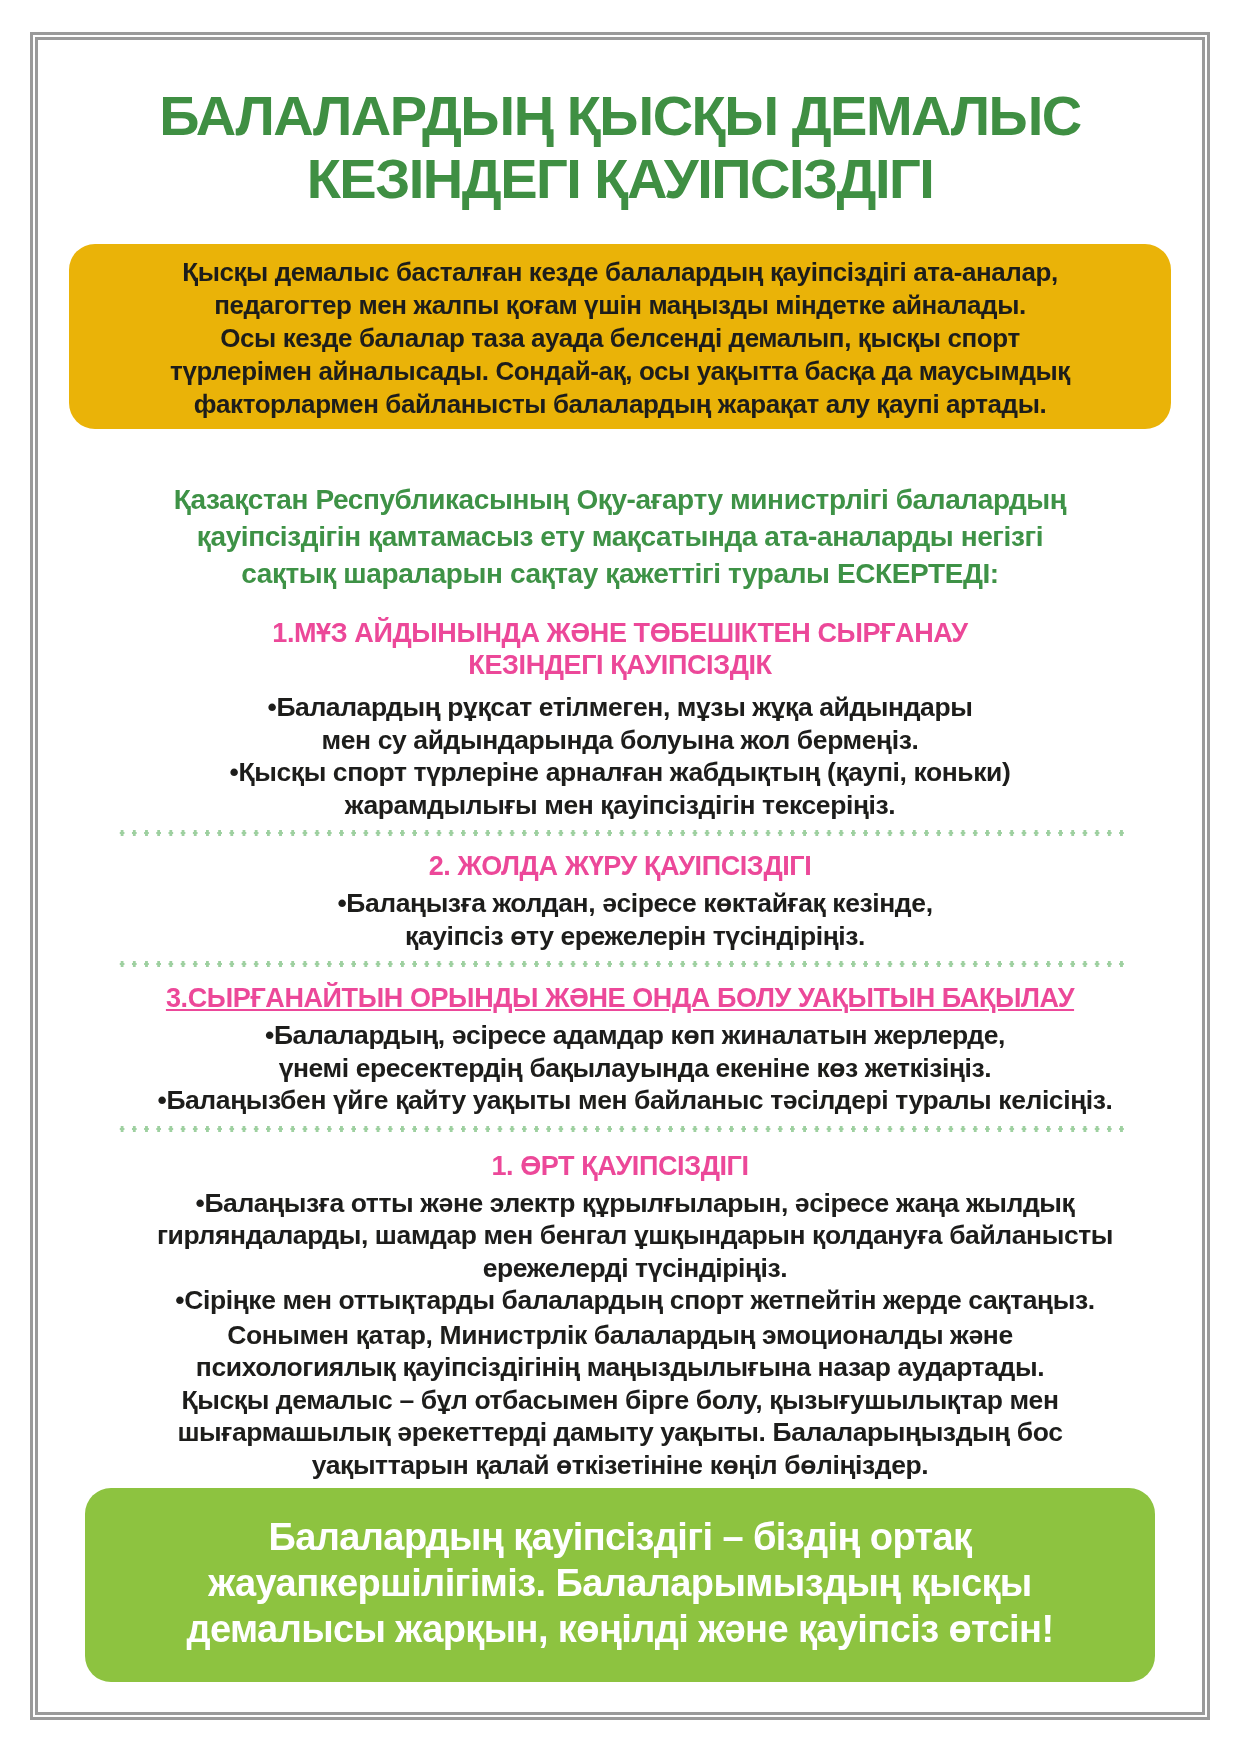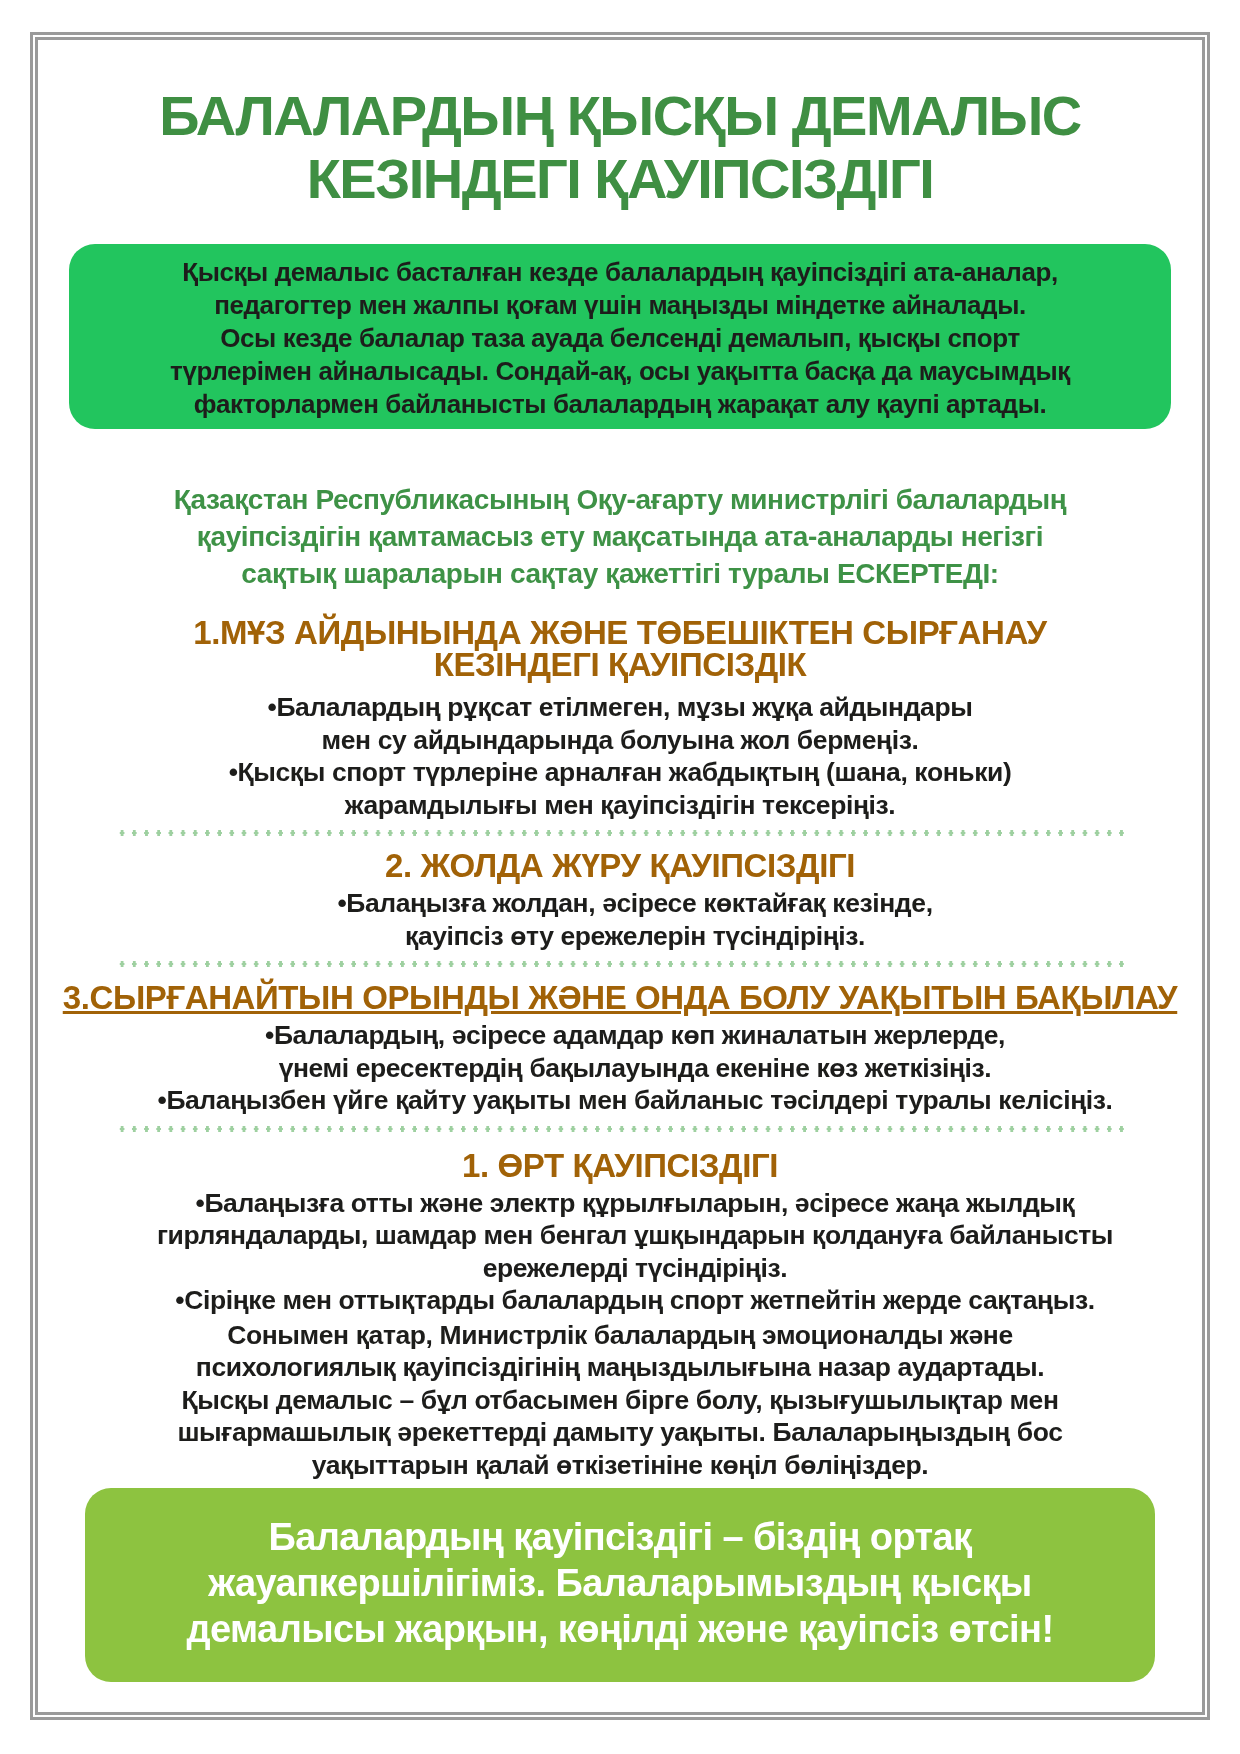--- a/index.html
+++ b/index.html
@@ -35,40 +35,40 @@
     font-size: 56px;
     line-height: 63px;
     letter-spacing: -1.5px;
     color: #3f8f43;
   }
   .intro-box {
     box-sizing: border-box;
     margin: 34px auto 0;
     width: 1102px;
     border-radius: 26px;
-    background: #22c55e;
+    background: #eab308;
     padding: 12px 34px 8px;
     font-size: 26px;
     line-height: 33px;
     letter-spacing: -0.4px;
     color: #1d1d1b;
   }
   .ministry-note {
     margin: 52px 20px 4px;
     font-size: 28px;
     line-height: 37px;
     letter-spacing: -0.4px;
     color: #3e9246;
   }
   .sec-heading {
     margin: 0 20px;
-    font-size: 33px;
+    font-size: 27px;
     line-height: 32px;
     letter-spacing: -0.4px;
-    color: #a16207;
+    color: #ec4899;
   }
   .sec-1 .sec-heading { margin-top: 25px; }
   .sec-2 .sec-heading { margin-top: 12px; }
   .sec-3 .sec-heading { margin-top: 13px; text-decoration: underline; }
   .sec-4 .sec-heading { margin-top: 16px; }
   .bullets { margin-top: 10px; }
   .sec-2 .bullets, .sec-3 .bullets, .sec-4 .bullets { margin-top: 5px; padding-left: 30px; }
   .bullet-item {
     margin: 0 20px;
     font-size: 26.5px;
@@ -125,21 +125,21 @@
     <p class="ministry-note ml">Қазақстан Республикасының Оқу-ағарту министрлігі балалардың
 қауіпсіздігін қамтамасыз ету мақсатында ата-аналарды негізгі
 сақтық шараларын сақтау қажеттігі туралы ЕСКЕРТЕДІ:</p>
 
     <div class="section sec-1">
       <h2 class="sec-heading ml">1.МҰЗ АЙДЫНЫНДА ЖӘНЕ ТӨБЕШІКТЕН СЫРҒАНАУ
 КЕЗІНДЕГІ ҚАУІПСІЗДІК</h2>
       <div class="bullets">
         <p class="bullet-item ml">•Балалардың рұқсат етілмеген, мұзы жұқа айдындары
 мен су айдындарында болуына жол бермеңіз.</p>
-        <p class="bullet-item ml">•Қысқы спорт түрлеріне арналған жабдықтың (шана, коньки)
+        <p class="bullet-item ml">•Қысқы спорт түрлеріне арналған жабдықтың (қаупі, коньки)
 жарамдылығы мен қауіпсіздігін тексеріңіз.</p>
       </div>
     </div>
 
     <div class="dotted-divider"></div>
 
     <div class="section sec-2">
       <h2 class="sec-heading ml">2. ЖОЛДА ЖҮРУ ҚАУІПСІЗДІГІ</h2>
       <div class="bullets">
         <p class="bullet-item ml">•Балаңызға жолдан, әсіресе көктайғақ кезінде,

